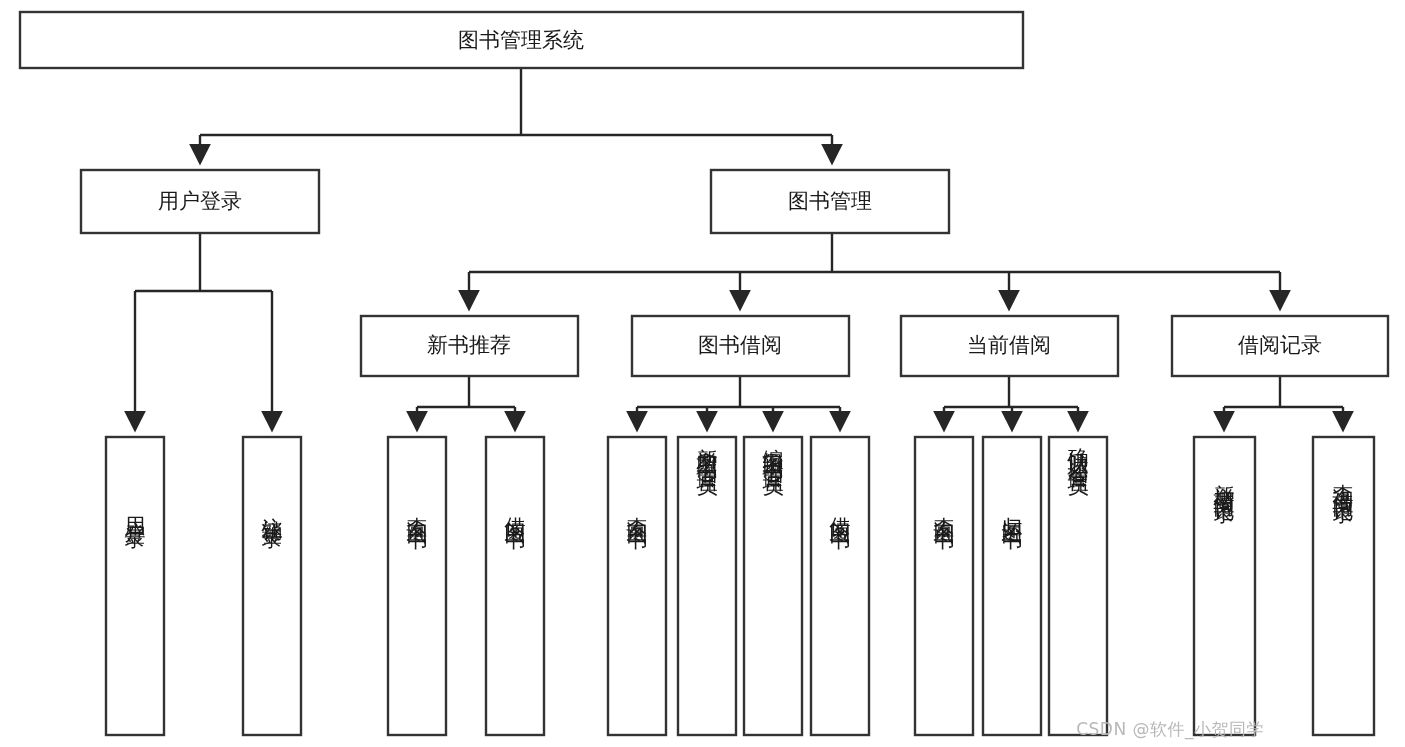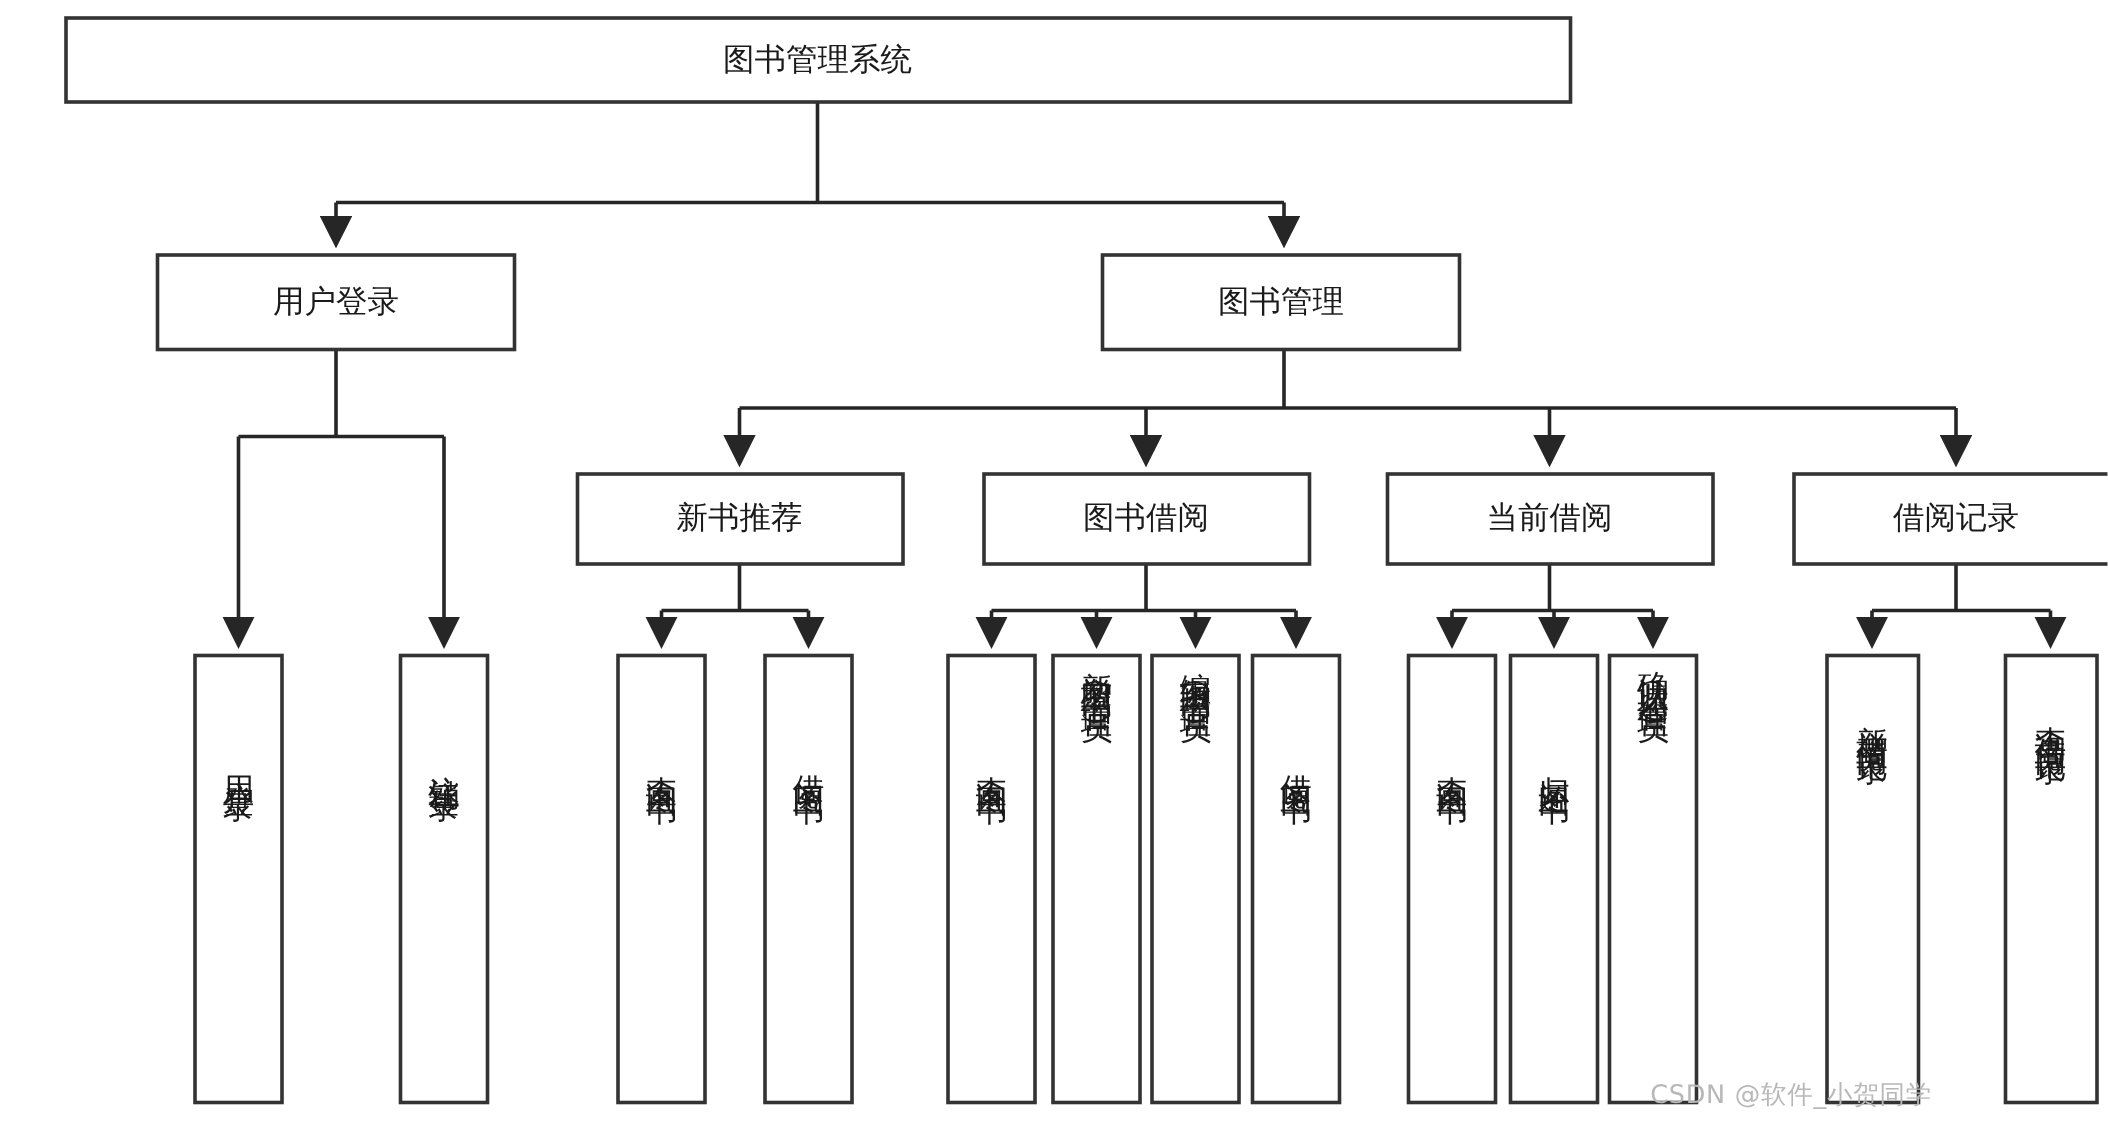--- a/index.html
+++ b/index.html
@@ -10,21 +10,20 @@
   body {
     width: 1405px;
     height: 747px;
     font-family: "DejaVu Sans", "Liberation Sans", sans-serif;
     overflow: hidden;
   }
   #diagram-root {
     position: relative;
     width: 1274px;
     height: 747px;
-    padding-left: 24px;
   }
   svg#flowchart {
     display: block;
     width: 1405px;
     height: 747px;
   }
   .node-box {
     fill: #ffffff;
     stroke: #333333;
     stroke-width: 2.4;

